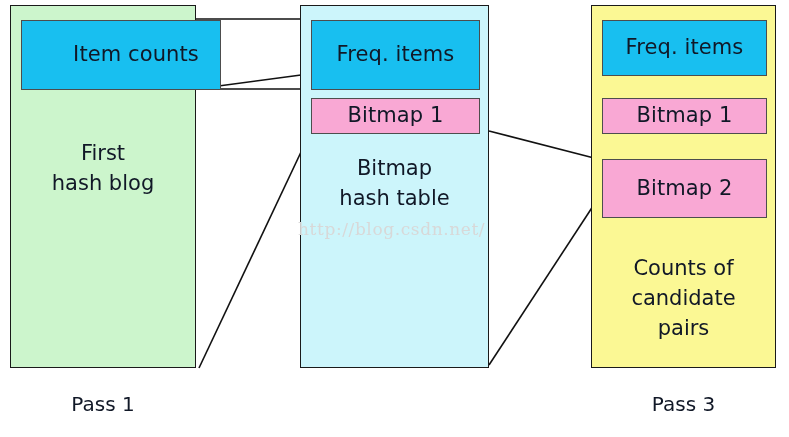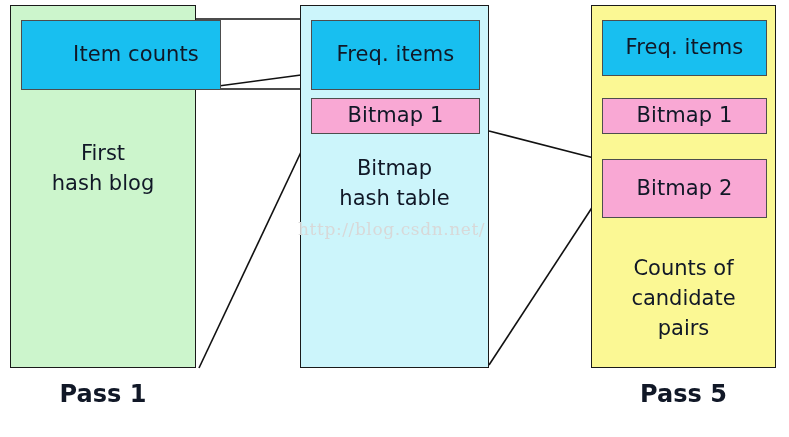--- a/index.html
+++ b/index.html
@@ -105,25 +105,24 @@
     font-size: 17px;
     letter-spacing: 0.6px;
     color: #d8d8d8;
     white-space: nowrap;
     user-select: none;
   }
 
   
   .pass-label {
     position: absolute;
-    top: 380px;
+    top: 392px;
     text-align: center;
     color: #111827;
-    font-size: 24px;
-    font-weight: bold;
+    font-size: 20px;
   }
   .pl-1 { left: 10px;  width: 186px; }
   .pl-2 { left: 300px; width: 189px; }
   .pl-3 { left: 591px; width: 185px; }
 </style>
 </head>
 <body>
 
 <div id="canvas">
 
@@ -154,15 +153,15 @@
     <div class="block block-orange b-bitmap1-p3">Bitmap 1</div>
     <div class="block block-orange b-bitmap2-p3">Bitmap 2</div>
     <div class="body-caption cap-third">Counts of
 candidate
 pairs</div>
   </div>
 
   <div class="watermark">http://blog.csdn.net/</div>
 
   <div class="pass-label pl-1">Pass 1</div>
-  <div class="pass-label pl-3">Pass 5</div>
+  <div class="pass-label pl-3">Pass 3</div>
 
 </div>
 
 </body></html>

